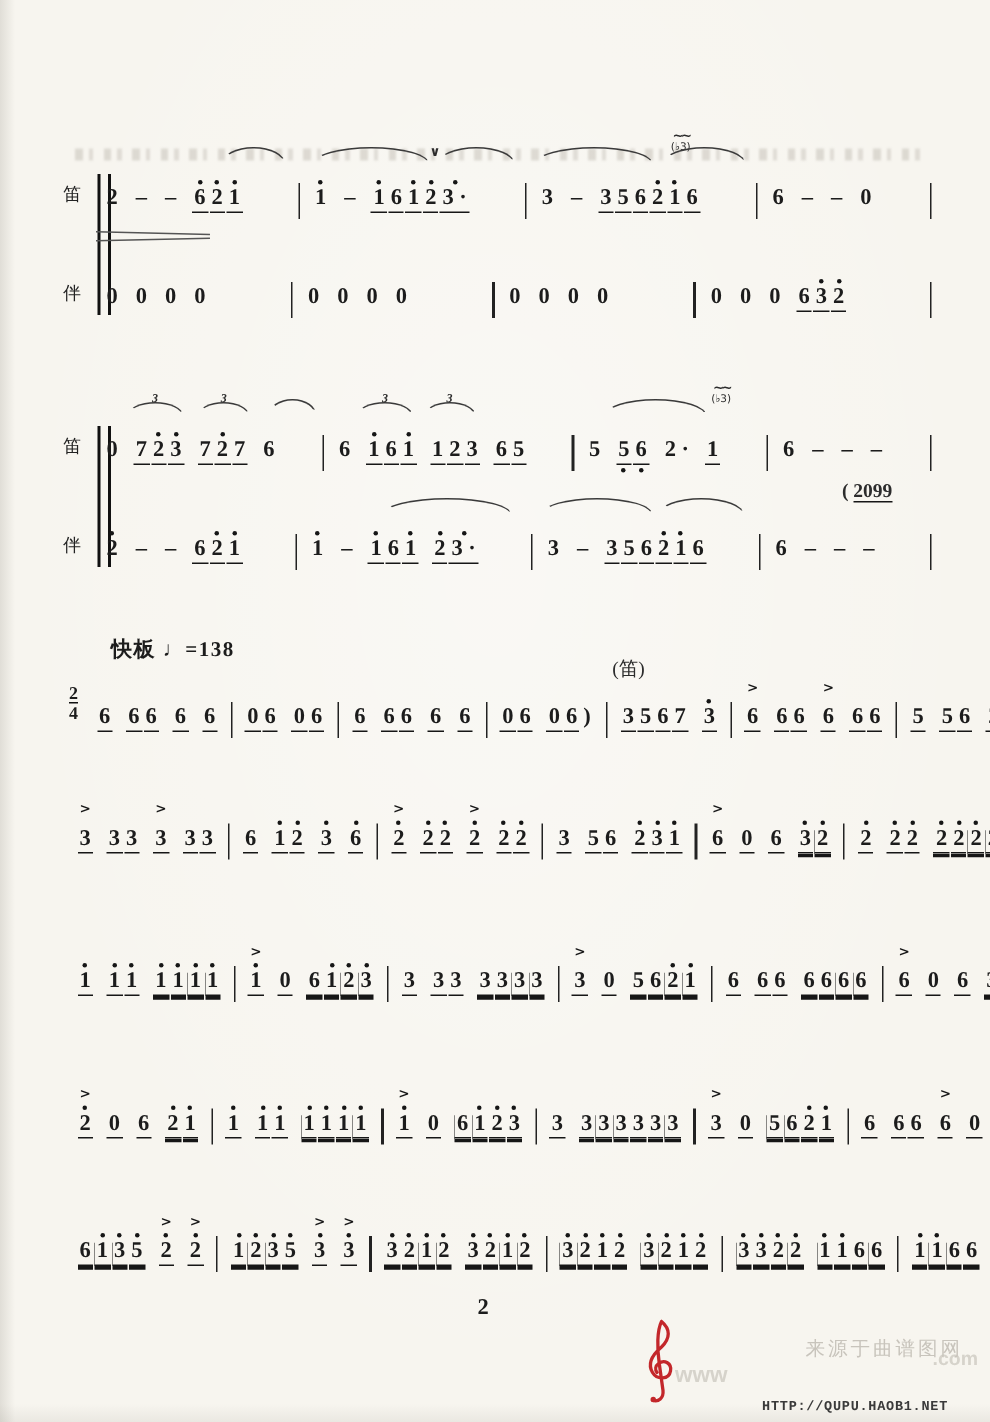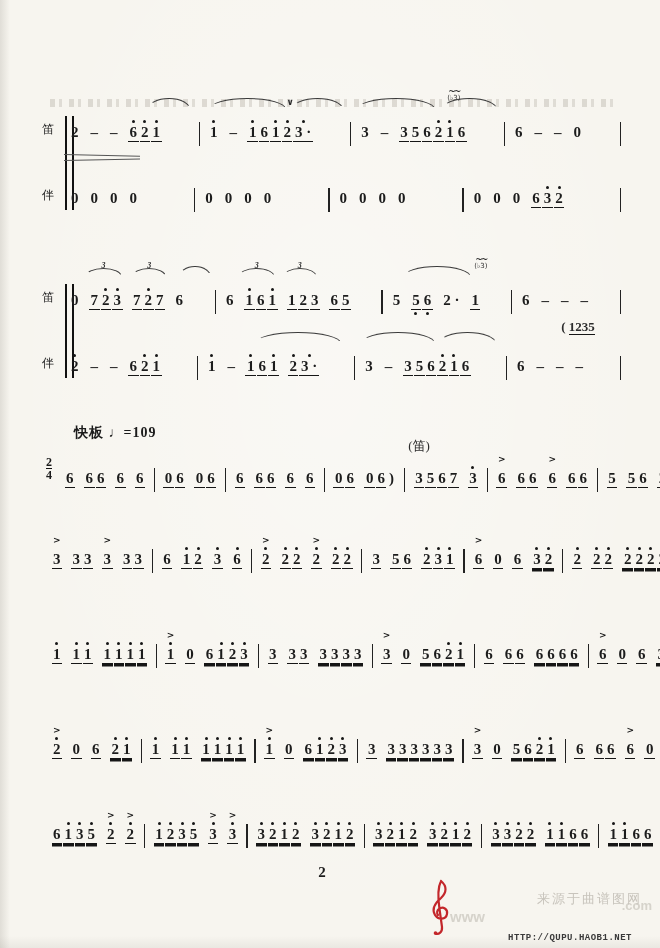--- a/index.html
+++ b/index.html
@@ -815,21 +815,21 @@
             </span>
             <span class="cell">
               <span class="acc"></span>
               <span class="hi"></span>
               <span class="dig u1">6</span>
               <span class="lo"></span>
             </span>
           </span>
           <span class="bl"></span>
           <span class="measure">
-            <i class="dec ann" style="left: 48%;"><span class="annp">( </span><span class="annt">1235</span></i>
+            <i class="dec ann" style="left: 48%;"><span class="annp">( </span><span class="annt">2099</span></i>
             <span class="cell">
               <span class="acc"></span>
               <span class="hi"></span>
               <span class="dig">6</span>
               <span class="lo"></span>
             </span>
             <span class="sp"></span>
             <span class="cell">
               <span class="acc"></span>
               <span class="hi"></span>
@@ -851,21 +851,21 @@
               <span class="lo"></span>
             </span>
           </span>
           <span class="bl"></span>
         </span>
     </div>
   </div>
 
   <div class="tempo">
     <span>快板</span>
-    <span>♩</span><span>=109</span>
+    <span>♩</span><span>=138</span>
   </div>
 
   <div class="fline" style="top:440px">
     <span class="tsig">
       <span>2</span>
       <span class="tb">4</span>
     </span>
     <span class="line">
         <span class="measure">
           <span class="cell">

